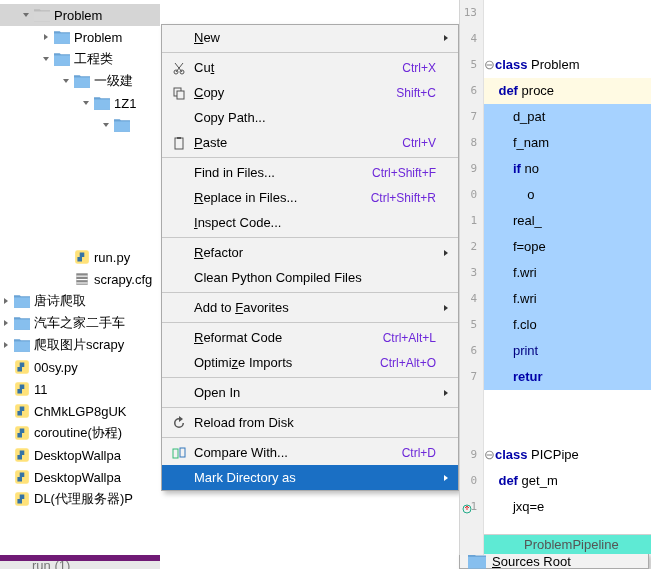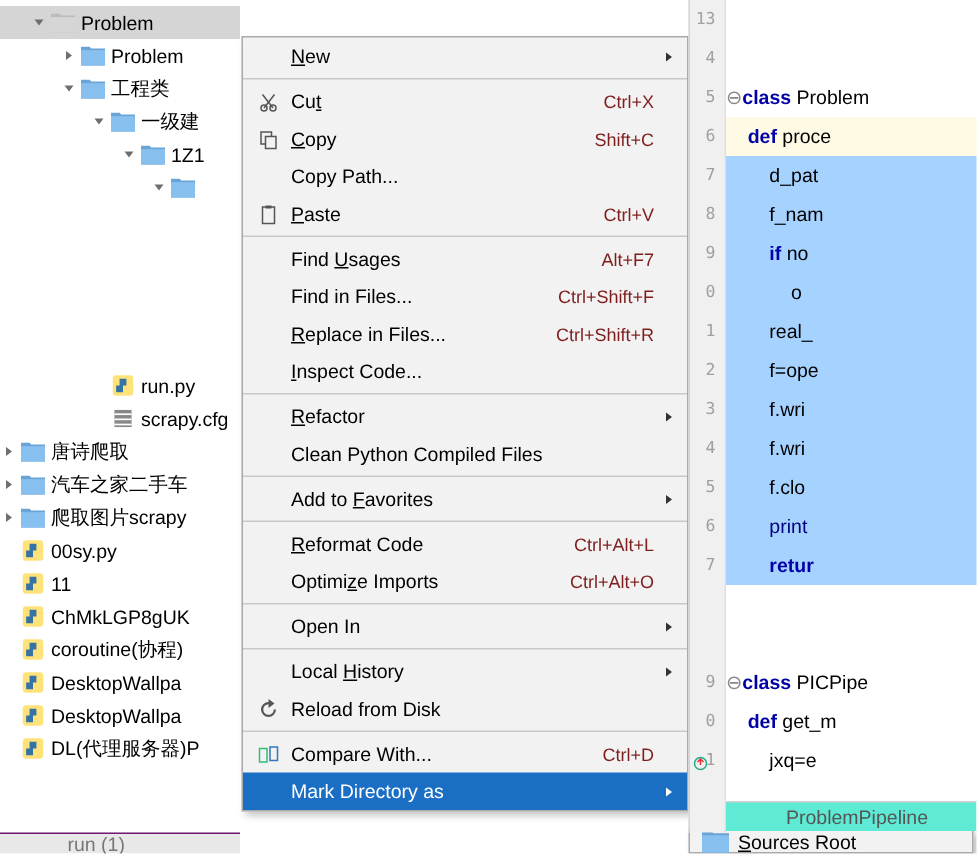--- a/index.html
+++ b/index.html
@@ -10,21 +10,21 @@
 .tree-arrow { width: 12px; height: 12px; display: inline-flex; align-items: center; justify-content: center; color: #6e6e6e; margin-right: 2px; }
 .tree-icon { width: 16px; height: 16px; display: inline-flex; align-items: center; justify-content: center; margin-right: 4px; }
 .tree-label { color: #000; }
 .tree-item.selected { background: #d5d5d5; }
 
 .context-menu { position: absolute; left: 161px; top: 24px; width: 298px; background: #f2f2f2; border: 1px solid #aaa; box-shadow: 3px 3px 5px rgba(0,0,0,.25); }
 .menu-item { display: flex; align-items: center; height: 25px; padding: 0 22px 0 8px; position: relative; }
 .menu-item.highlighted { background: #1a6fc4; color: #ffffff; }
 .menu-icon { width: 18px; display: inline-flex; align-items: center; justify-content: center; margin-right: 6px; }
 .menu-label { flex: 1; white-space: nowrap; }
-.menu-shortcut { color: #7f1d1d; font-size: 12px; }
+.menu-shortcut { color: #6d28d9; font-size: 12px; }
 .menu-sep { height: 1px; background: #c8c8c8; margin: 2px 0; }
 .submenu-arrow { position: absolute; right: 8px; width: 8px; height: 8px; display: flex; align-items: center; }
 .mnemonic { text-decoration: underline; }
 
 .submenu { position: absolute; left: 459px; top: 552px; width: 190px; height: 17px; background: #f2f2f2; border: 1px solid #aaa; box-shadow: 3px 3px 5px rgba(0,0,0,.25); }
 .submenu .menu-item { height: 16px; }
 
 .gutter { position: absolute; left: 459px; top: 0; width: 25px; height: 555px; background: #f0f0f0; border-left: 1px solid #d4d4d4; border-right: 1px solid #e0e0e0; }
 .gutter-num { position: absolute; right: 6px; font-size: 11px; color: #a0a0a0; font-family: Consolas, monospace; text-align: right; }
 .gutter-icon { position: absolute; left: 2px; width: 10px; height: 10px; }
@@ -35,21 +35,21 @@
 .kw-def { color: #0000a8; font-weight: bold; }
 .kw-if { color: #0000a8; font-weight: bold; }
 .kw-ret { color: #0000a8; font-weight: bold; }
 .fn-name { color: #000; }
 .sel-bg { background: #a6d2ff; }
 .curline { background: #fffae3; }
 .collapse-mark { color: #888; }
 
 .status-bar { position: absolute; left: 484px; top: 534px; width: 167px; height: 20px; background: #5eead4; display: flex; align-items: center; padding-left: 40px; font-size: 12px; color: #555; border-top: 1px solid #d0d0d0; }
 
-.bottom-tab { position: absolute; left: 0; top: 555px; width: 160px; height: 14px; background: #e8e8e8; border-top: 1px solid #701a75; display: flex; align-items: center; padding-left: 45px; font-size: 11px; color: #777; }
+.bottom-tab { position: absolute; left: 0; top: 555px; width: 160px; height: 14px; background: #e8e8e8; border-top: 6px solid #701a75; display: flex; align-items: center; padding-left: 32px; font-size: 11px; color: #777; }
 </style>
 </head>
 <body>
 
 <div class="tree-panel" id="tree">
     <div class="tree-item selected">
       <span class="tree-spacer" style="width:20px"></span>
       <span class="tree-arrow">
         <svg width="10" height="10" viewBox="0 0 10 10">
           <path d="M2 3l3 4 3-4z" fill="#6e6e6e"></path>
@@ -356,25 +356,20 @@
           <rect x="3" y="2" width="8" height="11" fill="none" stroke="#555"></rect>
           <rect x="5" y="1" width="4" height="2" fill="#555"></rect>
         </svg>
       </span>
       <span class="menu-label"><span class="mnemonic">P</span>aste</span>
       <span class="menu-shortcut">Ctrl+V</span>
     </div>
     <div class="menu-sep"></div>
     <div class="menu-item">
       <span class="menu-icon"></span>
-      <span class="menu-label">Find <span class="mnemonic">U</span>sages</span>
-      <span class="menu-shortcut">Alt+F7</span>
-    </div>
-    <div class="menu-item">
-      <span class="menu-icon"></span>
       <span class="menu-label">Find in Files...</span>
       <span class="menu-shortcut">Ctrl+Shift+F</span>
     </div>
     <div class="menu-item">
       <span class="menu-icon"></span>
       <span class="menu-label"><span class="mnemonic">R</span>eplace in Files...</span>
       <span class="menu-shortcut">Ctrl+Shift+R</span>
     </div>
     <div class="menu-item">
       <span class="menu-icon"></span>
@@ -419,29 +414,20 @@
     <div class="menu-item">
       <span class="menu-icon"></span>
       <span class="menu-label">Open In</span>
       <span class="submenu-arrow">
         <svg width="8" height="8" viewBox="0 0 8 8">
           <path d="M2 1l4 3-4 3z" fill="#333"></path>
         </svg>
       </span>
     </div>
     <div class="menu-sep"></div>
-    <div class="menu-item">
-      <span class="menu-icon"></span>
-      <span class="menu-label">Local <span class="mnemonic">H</span>istory</span>
-      <span class="submenu-arrow">
-        <svg width="8" height="8" viewBox="0 0 8 8">
-          <path d="M2 1l4 3-4 3z" fill="#333"></path>
-        </svg>
-      </span>
-    </div>
     <div class="menu-item">
       <span class="menu-icon">
         <svg width="14" height="14" viewBox="0 0 14 14">
           <path d="M7 2a5 5 0 1 0 5 5h-1.5A3.5 3.5 0 1 1 7 3.5V6l4-3-4-3z" fill="#555"></path>
         </svg>
       </span>
       <span class="menu-label">Reload from Disk</span>
     </div>
     <div class="menu-sep"></div>
     <div class="menu-item">

